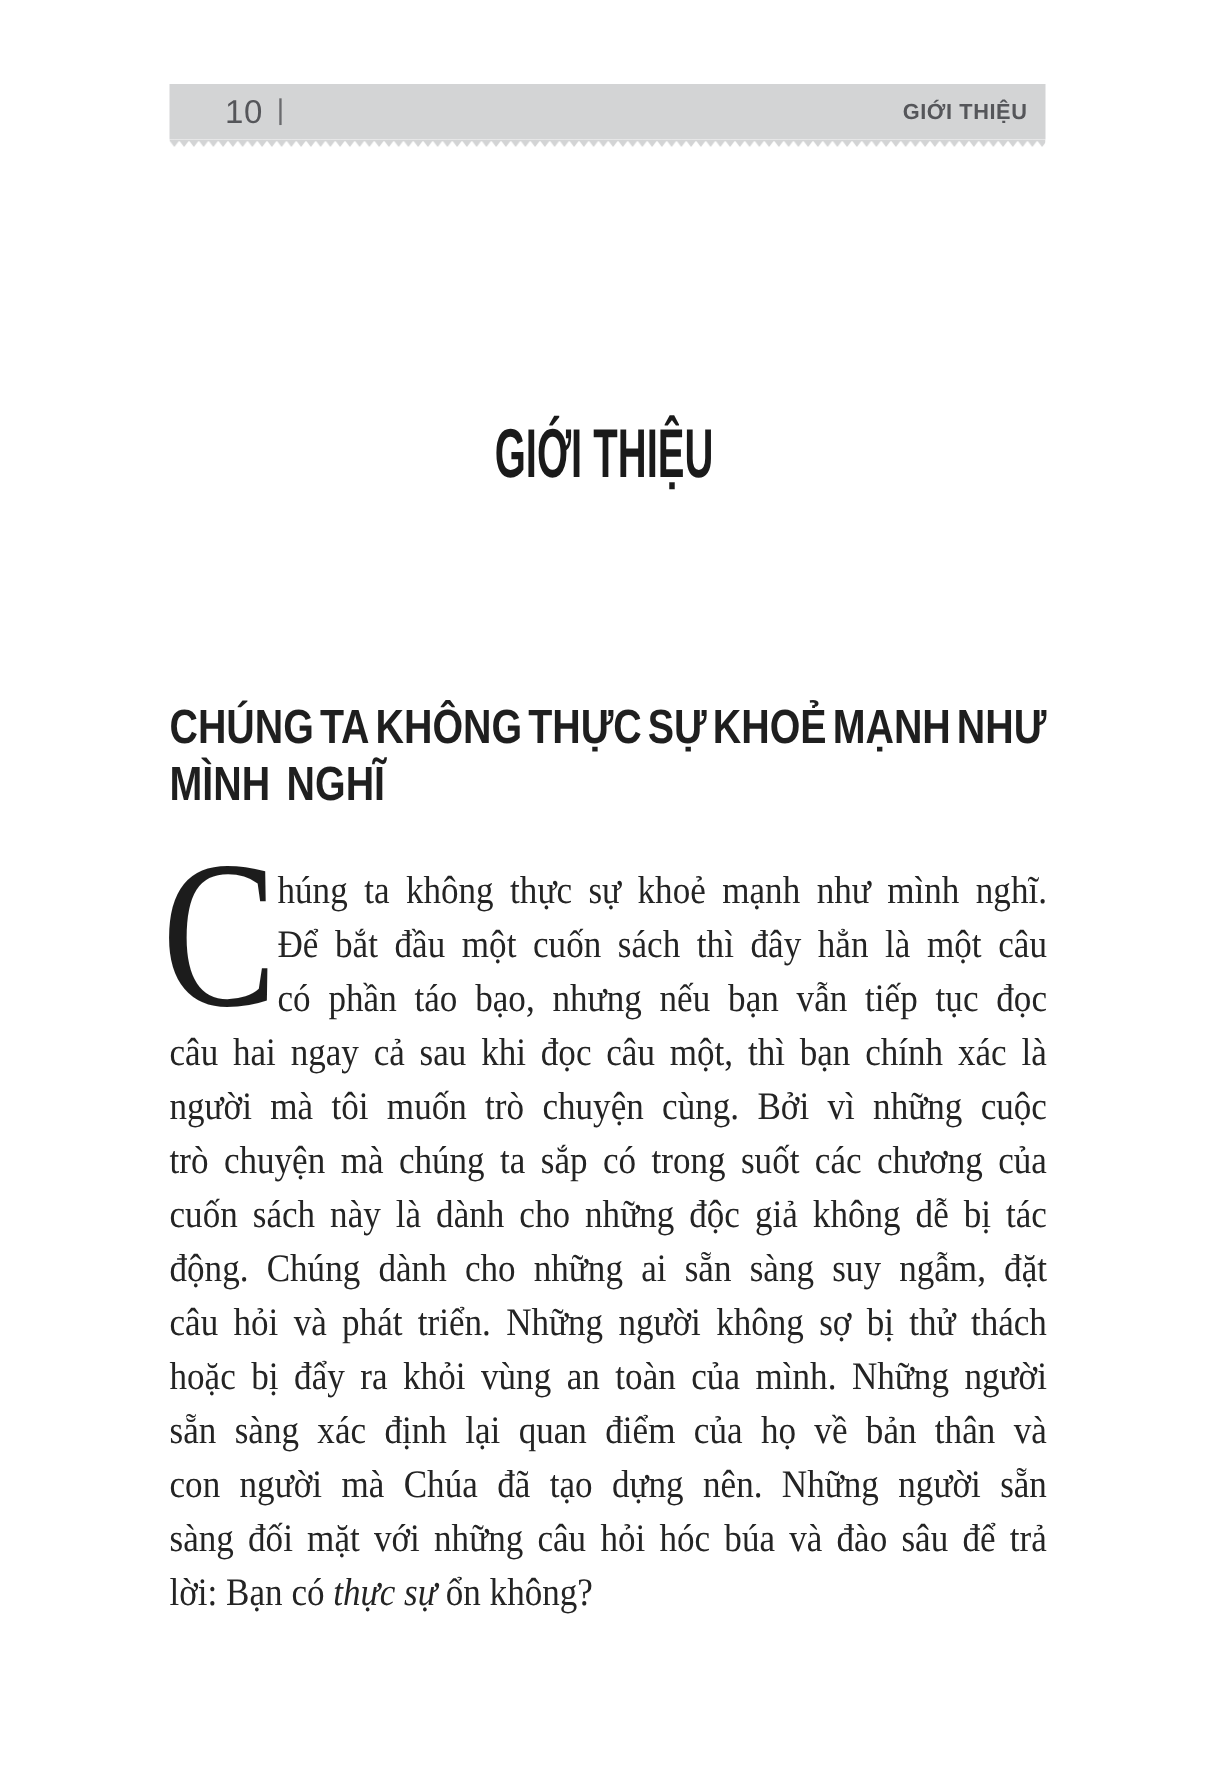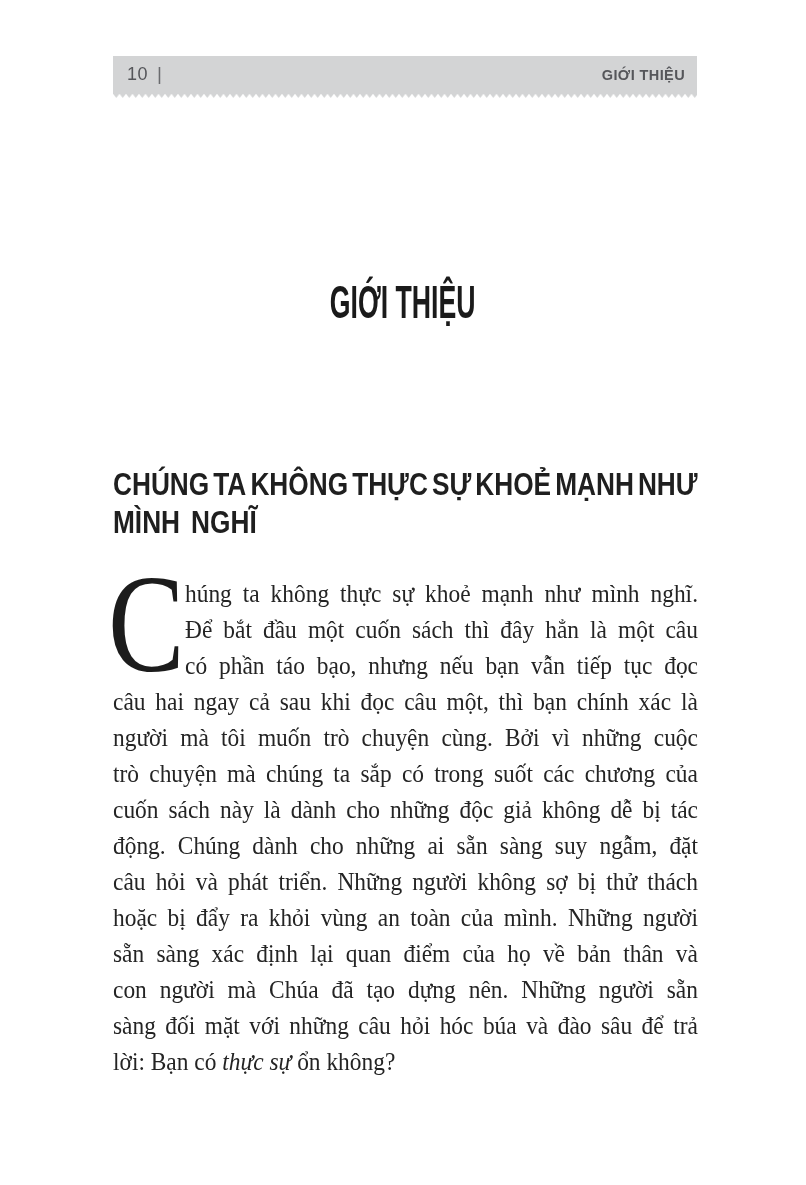--- a/index.html
+++ b/index.html
@@ -16,21 +16,21 @@
   .header-bar{
     position:absolute;left:113px;top:56px;width:584px;height:37px;
     background:#d3d4d5;
     display:flex;align-items:center;justify-content:space-between;
     font-family:"Liberation Sans", sans-serif;
     color:#55565a;
     box-sizing:border-box;
     padding:0 12px 0 14px;
   }
   .header-left{display:flex;align-items:center;gap:9px;}
-  .page-number{font-size:18px;letter-spacing:0.5px;}
+  .page-number{font-size:22px;letter-spacing:0.5px;margin-left:23px;}
   .page-sep{font-size:19px;font-weight:300;color:#6a6b6e;transform:translateY(-1px);}
   .running-title{font-size:14.5px;font-weight:600;letter-spacing:0.4px;}
   .torn-edge{position:absolute;left:113px;top:93px;width:584px;height:5px;display:block;}
 
   
   .chapter-title-wrap{
     position:absolute;left:0;top:272px;width:806px;
     text-align:center;
   }
   .chapter-title{

